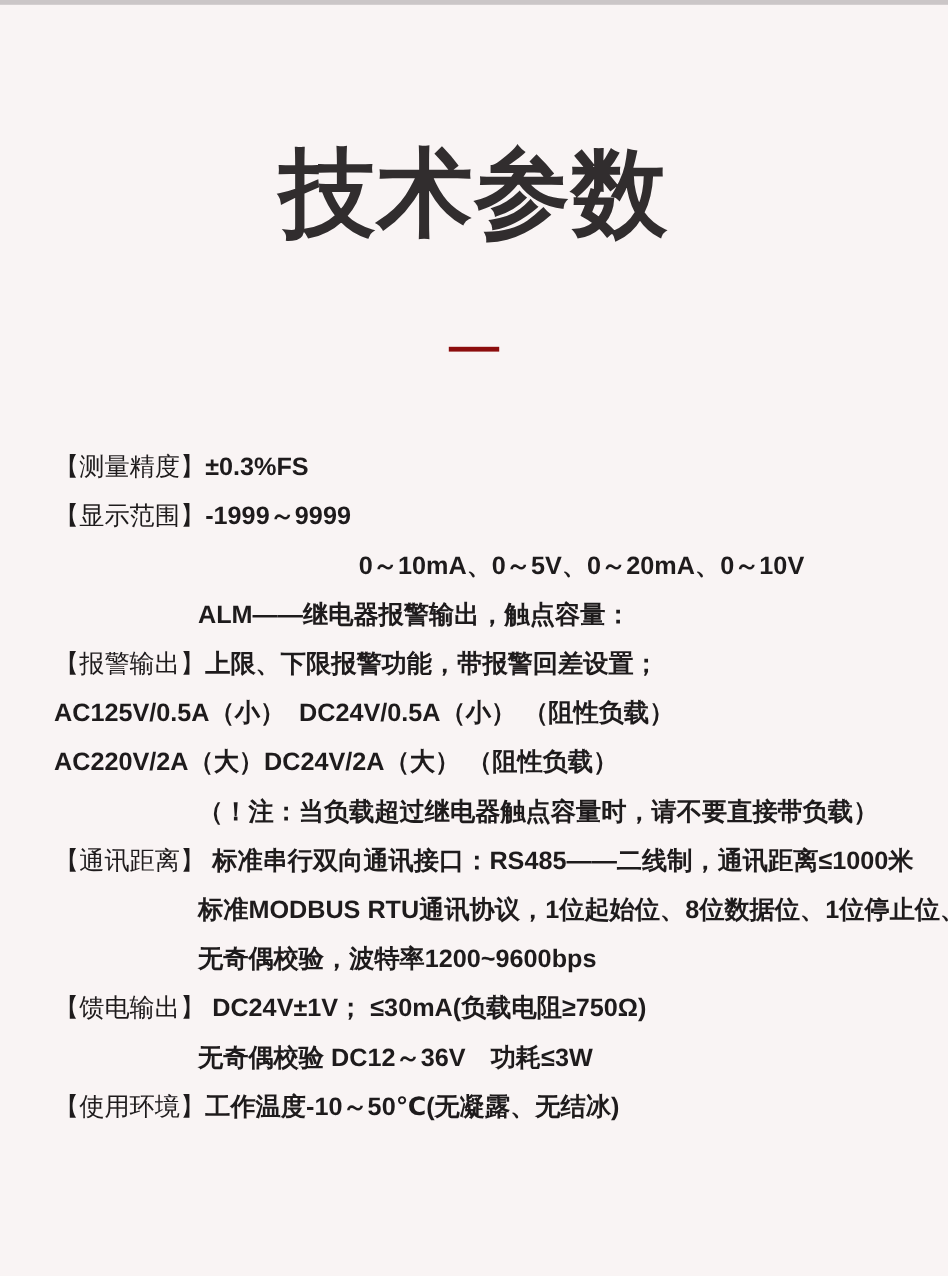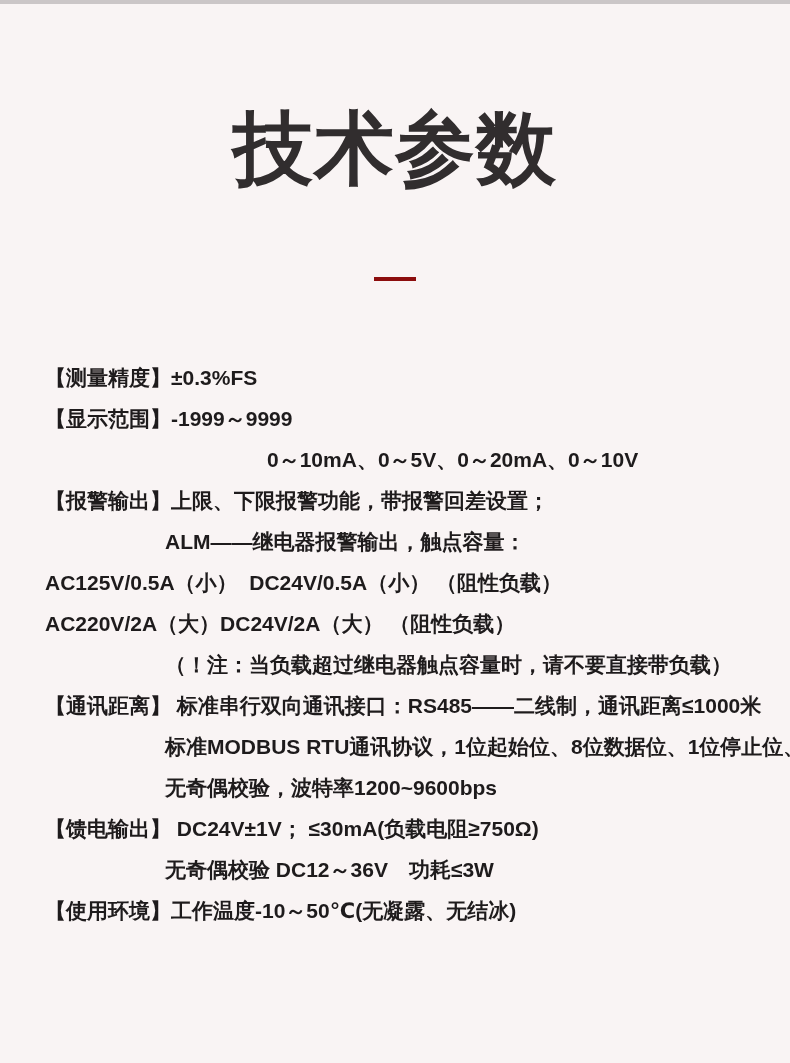--- a/index.html
+++ b/index.html
@@ -9,21 +9,21 @@
     width: 790px; height: 1063px; overflow: hidden;
     background: #f9f4f4;
     color: #1e1b1c;
     font-family: "Liberation Sans", "DejaVu Sans", sans-serif;
   }
   .top-bar {
     height: 4px; width: 100%;
     background: #cbc6c7;
   }
   .title {
-    margin: 4px;
+    margin: 16px;
     padding-top: 96px;
     text-align: center;
     font-size: 80px;
     line-height: 90px;
     font-weight: 900;
     color: #312d2e;
     letter-spacing: 1px;
   }
   .title-underline {
     width: 42px; height: 4px;
@@ -34,40 +34,40 @@
     padding-top: 76px;
   }
   .line {
     white-space: pre;
     font-size: 21px;
     font-weight: 700;
     line-height: 41px;
     padding-left: 45px;
     color: #1e1b1c;
   }
-  .line .label { font-weight: 700; margin-top: 16px; }
+  .line .label { font-weight: 400; margin-top: 16px; }
   .line .value { font-weight: 700; }
   .lvl1 { padding-left: 165px; }
   .lvl2 { }
-  .lvl3 { padding-left: 267px; }
+  .lvl3 { padding-left: 267px; margin-left: 32px; }
   .gap  { margin-top: 6px; }
 </style>
 </head>
 <body>
 
 <div class="page">
   <div class="top-bar"></div>
   <h1 class="title">技术参数</h1>
   <div class="title-underline"></div>
   <div class="specs" id="specs">
       <div class="line"><span class="label">【测量精度】</span><span class="value">±0.3%FS</span></div>
       <div class="line"><span class="label">【显示范围】</span><span class="value">-1999～9999</span></div>
       <div class="line lvl3">0～10mA、0～5V、0～20mA、0～10V</div>
+      <div class="line lvl1">ALM——继电器报警输出，触点容量：</div>
       <div class="line"><span class="label">【报警输出】</span><span class="value">上限、下限报警功能，带报警回差设置；</span></div>
-      <div class="line lvl1">ALM——继电器报警输出，触点容量：</div>
       <div class="line lvl2">AC125V/0.5A（小）  DC24V/0.5A（小） （阻性负载）</div>
       <div class="line lvl2">AC220V/2A（大）DC24V/2A（大） （阻性负载）</div>
       <div class="line lvl1">（！注：当负载超过继电器触点容量时，请不要直接带负载）</div>
       <div class="line"><span class="label">【通讯距离】</span><span class="value"> 标准串行双向通讯接口：RS485——二线制，通讯距离≤1000米</span></div>
       <div class="line lvl1">标准MODBUS RTU通讯协议，1位起始位、8位数据位、1位停止位、</div>
       <div class="line lvl1">无奇偶校验，波特率1200~9600bps</div>
       <div class="line"><span class="label">【馈电输出】</span><span class="value"> DC24V±1V； ≤30mA(负载电阻≥750Ω)</span></div>
       <div class="line lvl1">无奇偶校验 DC12～36V　功耗≤3W</div>
       <div class="line"><span class="label">【使用环境】</span><span class="value">工作温度-10～50℃(无凝露、无结冰)</span></div>
     </div>

